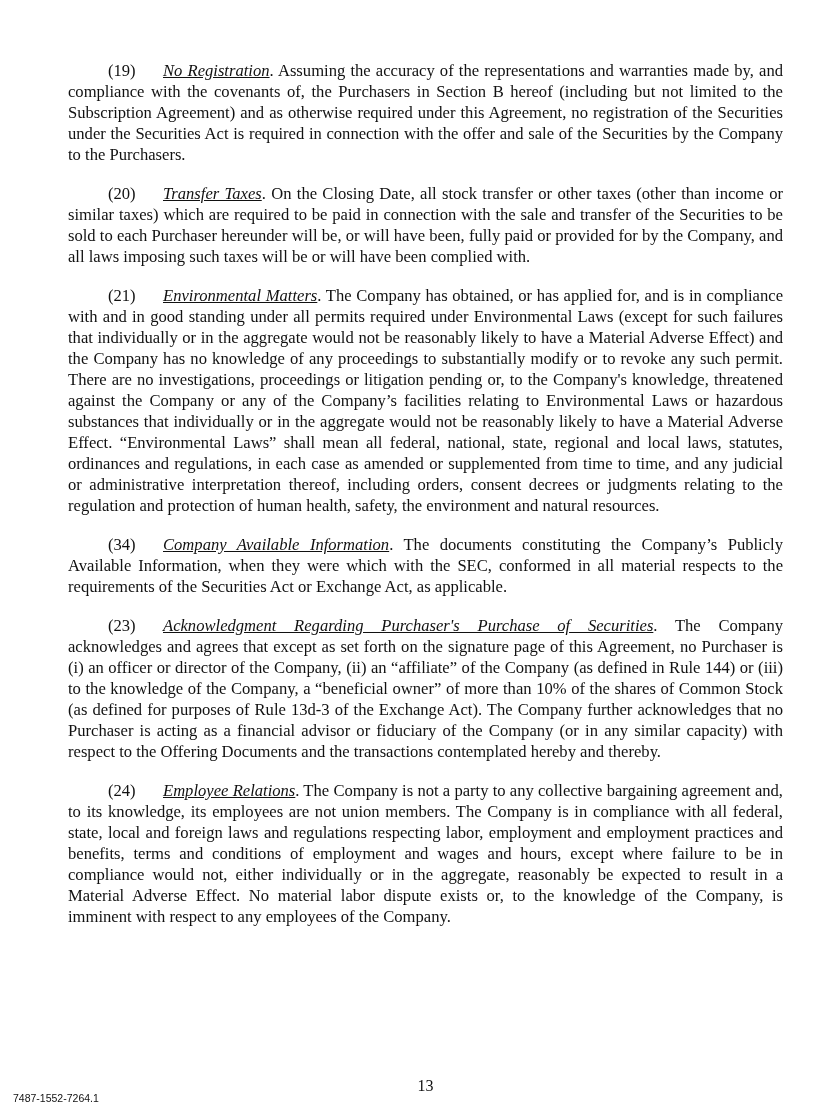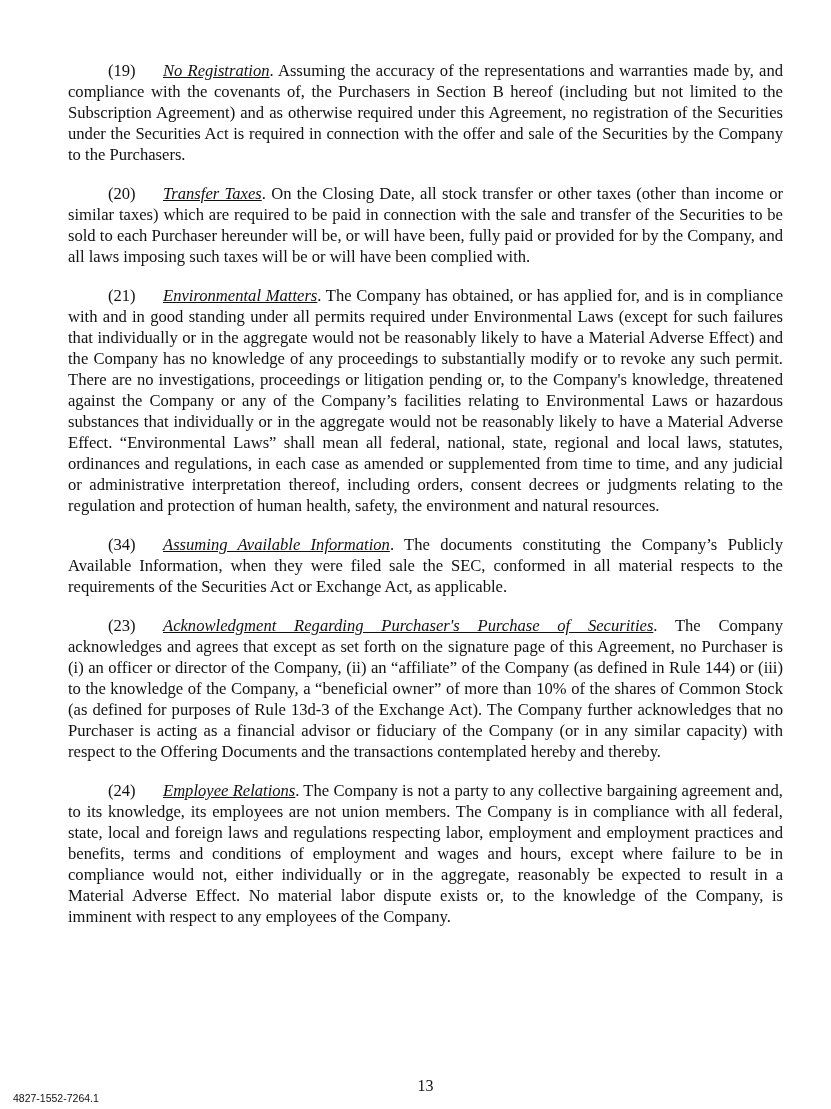--- a/index.html
+++ b/index.html
@@ -26,22 +26,22 @@
 <body>
 
 <div class="page">
 
   <p class="para"><span class="num">(19)</span><span class="heading">No Registration</span><span>.  Assuming the accuracy of the representations and warranties made by, and compliance with the covenants of, the Purchasers in Section B hereof (including but not limited to the Subscription Agreement) and as otherwise required under this Agreement, no registration of the Securities under the Securities Act is required in connection with the offer and sale of the Securities by the Company to the Purchasers.</span></p>
 
   <p class="para"><span class="num">(20)</span><span class="heading">Transfer Taxes</span><span>.  On the Closing Date, all stock transfer or other taxes (other than income or similar taxes) which are required to be paid in connection with the sale and transfer of the Securities to be sold to each Purchaser hereunder will be, or will have been, fully paid or provided for by the Company, and all laws imposing such taxes will be or will have been complied with.</span></p>
 
   <p class="para"><span class="num">(21)</span><span class="heading">Environmental Matters</span><span>. The Company has obtained, or has applied for, and is in compliance with and in good standing under all permits required under Environmental Laws (except for such failures that individually or in the aggregate would not be reasonably likely to have a Material Adverse Effect) and the Company has no knowledge of any proceedings to substantially modify or to revoke any such permit.  There are no investigations, proceedings or litigation pending or, to the Company's knowledge, threatened against the Company or any of the Company’s facilities relating to Environmental Laws or hazardous substances that individually or in the aggregate would not be reasonably likely to have a Material Adverse Effect. “</span><span class="u">Environmental Laws</span><span>” shall mean all federal, national, state, regional and local laws, statutes, ordinances and regulations, in each case as amended or supplemented from time to time, and any judicial or administrative interpretation thereof, including orders, consent decrees or judgments relating to the regulation and protection of human health, safety, the environment and natural resources.</span></p>
 
-  <p class="para"><span class="num">(34)</span><span class="heading">Assuming Available Information</span><span>.  The documents constituting the Company’s Publicly Available Information, when they were filed sale the SEC, conformed in all material respects to the requirements of the Securities Act or Exchange Act, as applicable.</span></p>
+  <p class="para"><span class="num">(34)</span><span class="heading">Company Available Information</span><span>.  The documents constituting the Company’s Publicly Available Information, when they were which with the SEC, conformed in all material respects to the requirements of the Securities Act or Exchange Act, as applicable.</span></p>
 
   <p class="para"><span class="num">(23)</span><span class="heading">Acknowledgment Regarding Purchaser's Purchase of Securities</span><span>.  The Company acknowledges and agrees that except as set forth on the signature page of this Agreement, no Purchaser is (i) an officer or director of the Company, (ii) an “affiliate” of the Company (as defined in Rule 144) or (iii) to the knowledge of the Company, a “beneficial owner” of more than 10% of the shares of Common Stock (as defined for purposes of Rule 13d-3 of the Exchange Act).  The Company further acknowledges that no Purchaser is acting as a financial advisor or fiduciary of the Company (or in any similar capacity) with respect to the Offering Documents and the transactions contemplated hereby and thereby.</span></p>
 
   <p class="para"><span class="num">(24)</span><span class="heading">Employee Relations</span><span>. The Company is not a party to any collective bargaining agreement and, to its knowledge, its employees are not union members.  The Company is in compliance with all federal, state, local and foreign laws and regulations respecting labor, employment and employment practices and benefits, terms and conditions of employment and wages and hours, except where failure to be in compliance would not, either individually or in the aggregate, reasonably be expected to result in a Material Adverse Effect.  No material labor dispute exists or, to the knowledge of the Company, is imminent with respect to any employees of the Company.</span></p>
 
 </div>
 
 <div class="page-number">13</div>
-<div class="doc-id">4827-1552-7264.1</div>
+<div class="doc-id">7487-1552-7264.1</div>
 
 </body></html>

